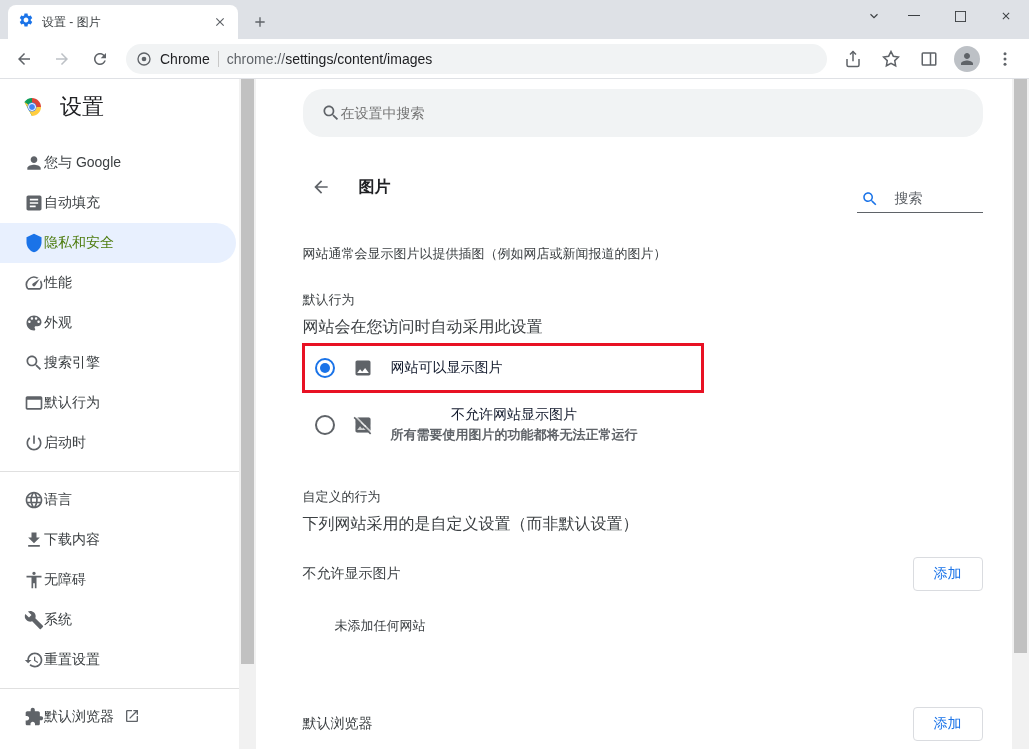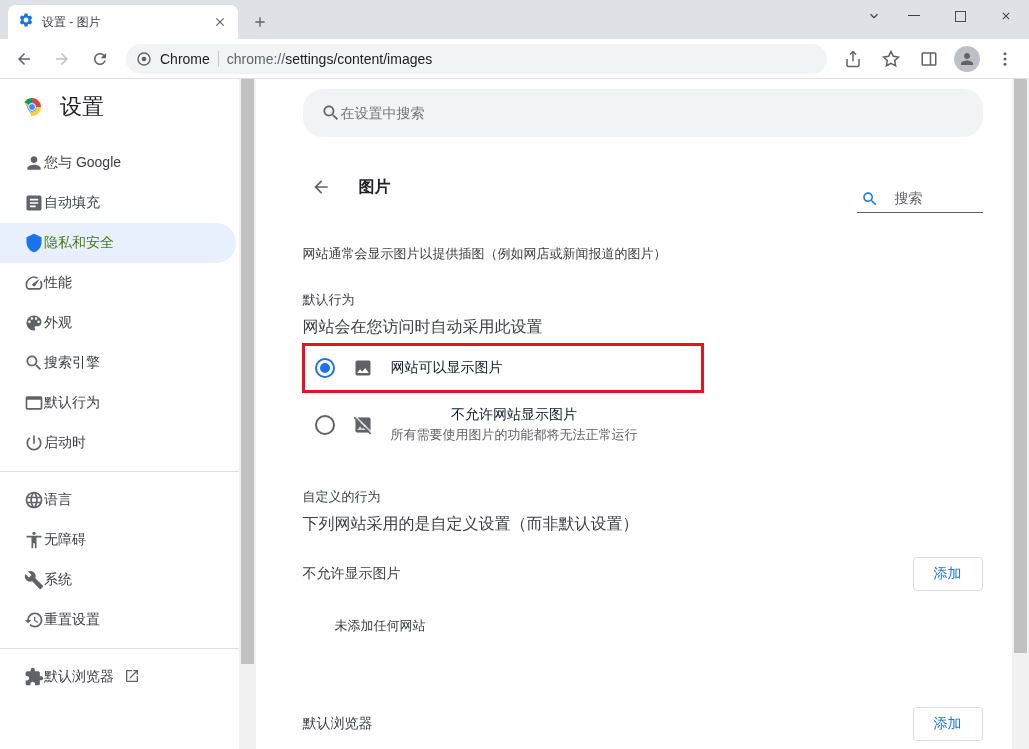--- a/index.html
+++ b/index.html
@@ -69,21 +69,21 @@
     .sub-desc { font-size: 16px; color: #3c4043; margin-bottom: 6px; }
     
     .radio-row { display: flex; align-items: center; padding: 14px 12px; gap: 18px; cursor: pointer; position: relative; }
     .radio-row.highlighted { outline: 3px solid #e81123; outline-offset: -2px; }
     .radio { width: 20px; height: 20px; border: 2px solid #5f6368; border-radius: 50%; position: relative; flex-shrink: 0; }
     .radio.checked { border-color: #1a73e8; }
     .radio.checked::after { content: ''; position: absolute; width: 10px; height: 10px; background: #1a73e8; border-radius: 50%; top: 3px; left: 3px; }
     .radio-icon { width: 20px; height: 20px; display: flex; align-items: center; justify-content: center; }
     .radio-icon svg { fill: #5f6368; }
     .radio-text { font-size: 14px; color: #0f172a; text-align: center; }
-    .radio-sub { font-size: 13px; color: #5f6368; margin-top: 2px; }
+    .radio-sub { font-size: 13px; color: #5f6368; margin-top: 2px; font-weight: bold; }
     
     .custom-section { margin-top: 30px; }
     .list-header { display: flex; align-items: center; justify-content: space-between; padding: 16px 0 10px; }
     .list-title { font-size: 14px; color: #3c4043; }
     .add-btn { padding: 7px 20px; border: 1px solid #dadce0; border-radius: 4px; color: #1a73e8; font-size: 14px; background: #fff; cursor: pointer; }
     .empty { padding: 16px 0 16px 32px; font-size: 13px; color: #3c4043; }
     .spacer { height: 40px; }
   </style>
 </head>
 <body>
@@ -275,20 +275,28 @@
           <span class="nav-icon">
             <svg viewBox="0 0 24 24">
               <path d="M11.99 2C6.47 2 2 6.48 2 12s4.47 10 9.99 10C17.52 22 22 17.52 22 12S17.52 2 11.99 2zm6.93 6h-2.95c-.32-1.25-.78-2.45-1.38-3.56 1.84.63 3.37 1.91 4.33 3.56zM12 4.04c.83 1.2 1.48 2.53 1.91 3.96h-3.82c.43-1.43 1.08-2.76 1.91-3.96zM4.26 14C4.1 13.36 4 12.69 4 12s.1-1.36.26-2h3.38c-.08.66-.14 1.32-.14 2 0 .68.06 1.34.14 2H4.26zm.82 2h2.95c.32 1.25.78 2.45 1.38 3.56-1.84-.63-3.37-1.9-4.33-3.56zm2.95-8H5.08c.96-1.66 2.49-2.93 4.33-3.56C8.81 5.55 8.35 6.75 8.03 8zM12 19.96c-.83-1.2-1.48-2.53-1.91-3.96h3.82c-.43 1.43-1.08 2.76-1.91 3.96zM14.34 14H9.66c-.09-.66-.16-1.32-.16-2 0-.68.07-1.35.16-2h4.68c.09.65.16 1.32.16 2 0 .68-.07 1.34-.16 2zm.25 5.56c.6-1.11 1.06-2.31 1.38-3.56h2.95c-.96 1.65-2.49 2.93-4.33 3.56zM16.36 14c.08-.66.14-1.32.14-2 0-.68-.06-1.34-.14-2h3.38c.16.64.26 1.31.26 2s-.1 1.36-.26 2h-3.38z"></path>
             </svg>
           </span>
           <span>语言</span>
         </div>
       <div class="nav-item">
           <span class="nav-icon">
             <svg viewBox="0 0 24 24">
+              <path d="M19 9h-4V3H9v6H5l7 7 7-7zM5 18v2h14v-2H5z"></path>
+            </svg>
+          </span>
+          <span>下载内容</span>
+        </div>
+      <div class="nav-item">
+          <span class="nav-icon">
+            <svg viewBox="0 0 24 24">
               <path d="M12 2c1.1 0 2 .9 2 2s-.9 2-2 2-2-.9-2-2 .9-2 2-2zm9 7h-6v13h-2v-6h-2v6H9V9H3V7h18v2z"></path>
             </svg>
           </span>
           <span>无障碍</span>
         </div>
       <div class="nav-item">
           <span class="nav-icon">
             <svg viewBox="0 0 24 24">
               <path d="M22.7 19l-9.1-9.1c.9-2.3.4-5-1.5-6.9-2-2-5-2.4-7.4-1.3L9 6 6 9 1.6 4.7C.4 7.1.9 10.1 2.9 12.1c1.9 1.9 4.6 2.4 6.9 1.5l9.1 9.1c.4.4 1 .4 1.4 0l2.3-2.3c.5-.4.5-1.1.1-1.4z"></path>
             </svg>

